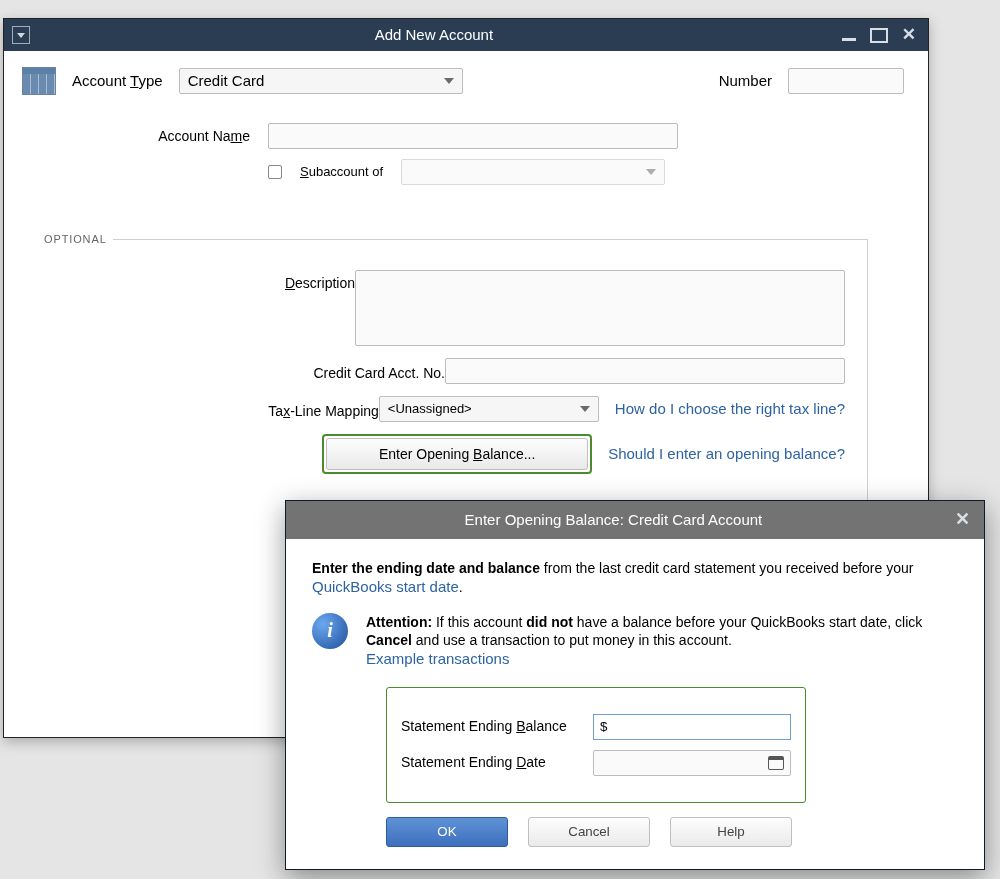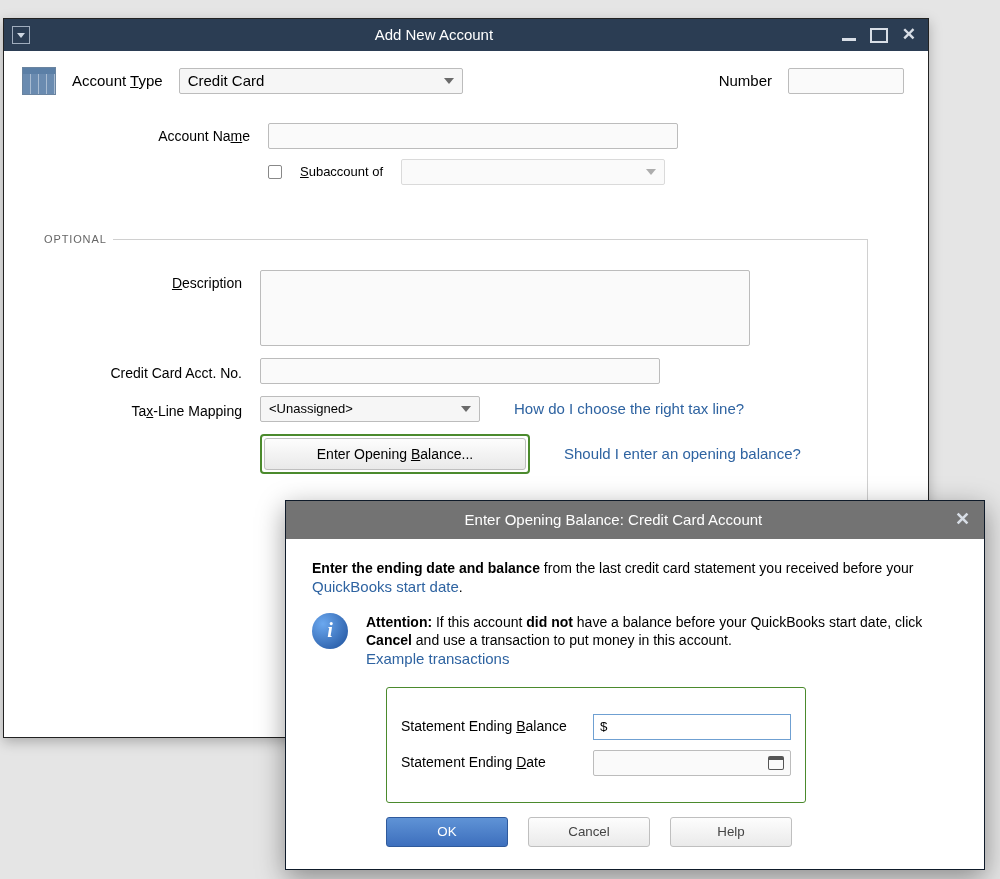--- a/index.html
+++ b/index.html
@@ -110,21 +110,21 @@
   }
   .group-label {
     position: absolute;
     top: -8px; left: 0;
     background: #fff;
     padding: 0 6px 0 0;
     font-size: 11px;
     letter-spacing: .08em;
     color: #666;
   }
-  .g-row { display:flex; gap:18px; margin: 12px 0; align-items:flex-start; }
+  .g-row { display:flex; margin: 12px 0; align-items:flex-start;justify-content:flex-end; }
   .g-lbl { width: 176px; text-align: right; font-size:14px; padding-top:4px; }
   .txtarea { width: 490px; height: 76px; resize:none; }
   .linkish { color: #2e63a1; font-size:15px; }
   .help-col { display:flex; flex-direction:column; gap:20px; margin-left:16px;}
   .btn-opening {
     width: 262px; height: 32px;
     border: 1px solid #bfbfbf;
     background: linear-gradient(#fdfdfd,#e9e9e9);
     border-radius: 3px;
     font-size: 14px;

